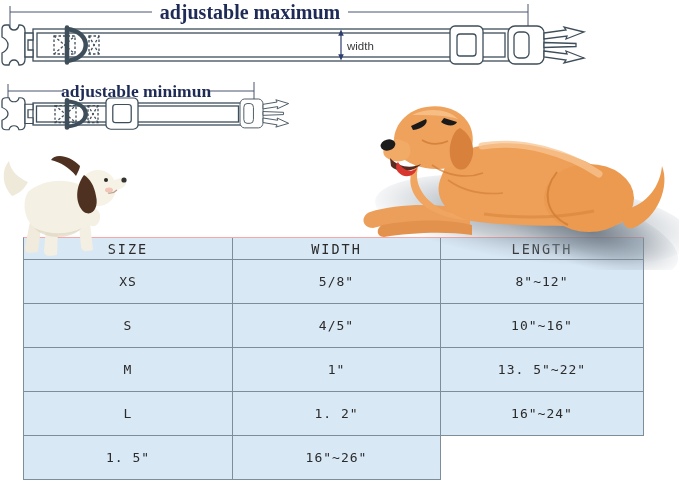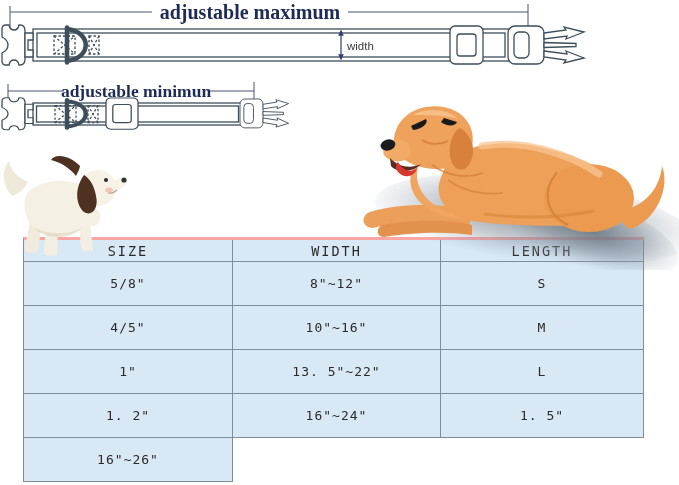--- a/index.html
+++ b/index.html
@@ -5,21 +5,21 @@
   html,body { margin:0; padding:0; background:#fff; }
   .canvas {
     position:relative; width:679px; height:485px; background:#ffffff;
     overflow:hidden; font-family:"Liberation Sans", sans-serif;
   }
   .collar-svg { position:absolute; left:0; top:0; z-index:0; }
   
   .size-table {
     position:absolute; left:23px; top:237px; width:620px; z-index:1;
     display:grid; grid-template-columns:209px 208px 203px;
-    border-top:3px solid #fca5a5; border-left:1px solid #7e8d99;
+    border-top:1px solid #fca5a5; border-left:1px solid #7e8d99;
     font-family:"DejaVu Sans Mono", monospace; color:#2b2b2b;
   }
   .cell {
     background:#d9e8f5; border-right:1px solid #7e8d99; border-bottom:1px solid #7e8d99;
     display:flex; align-items:center; justify-content:center;
   }
   .th { height:21px; font-size:13.5px; letter-spacing:2px; }
   .td { height:43px; font-size:13px; letter-spacing:1px; }
   
   .small-dog { position:absolute; left:0px; top:148px; z-index:2; }
@@ -117,20 +117,21 @@
           <use href="#buckleM"></use>
         </g>
     </g>
   </svg>
 
   <div class="size-table">
     <div class="cell th">SIZE</div>
     <div class="cell th">WIDTH</div>
     <div class="cell th">LENGTH</div>
 
+    <div class="cell td">XS</div>
     <div class="cell td">5/8"</div>
     <div class="cell td">8"~12"</div>
 
     <div class="cell td">S</div>
     <div class="cell td">4/5"</div>
     <div class="cell td">10"~16"</div>
 
     <div class="cell td">M</div>
     <div class="cell td">1"</div>
     <div class="cell td">13. 5"~22"</div>

